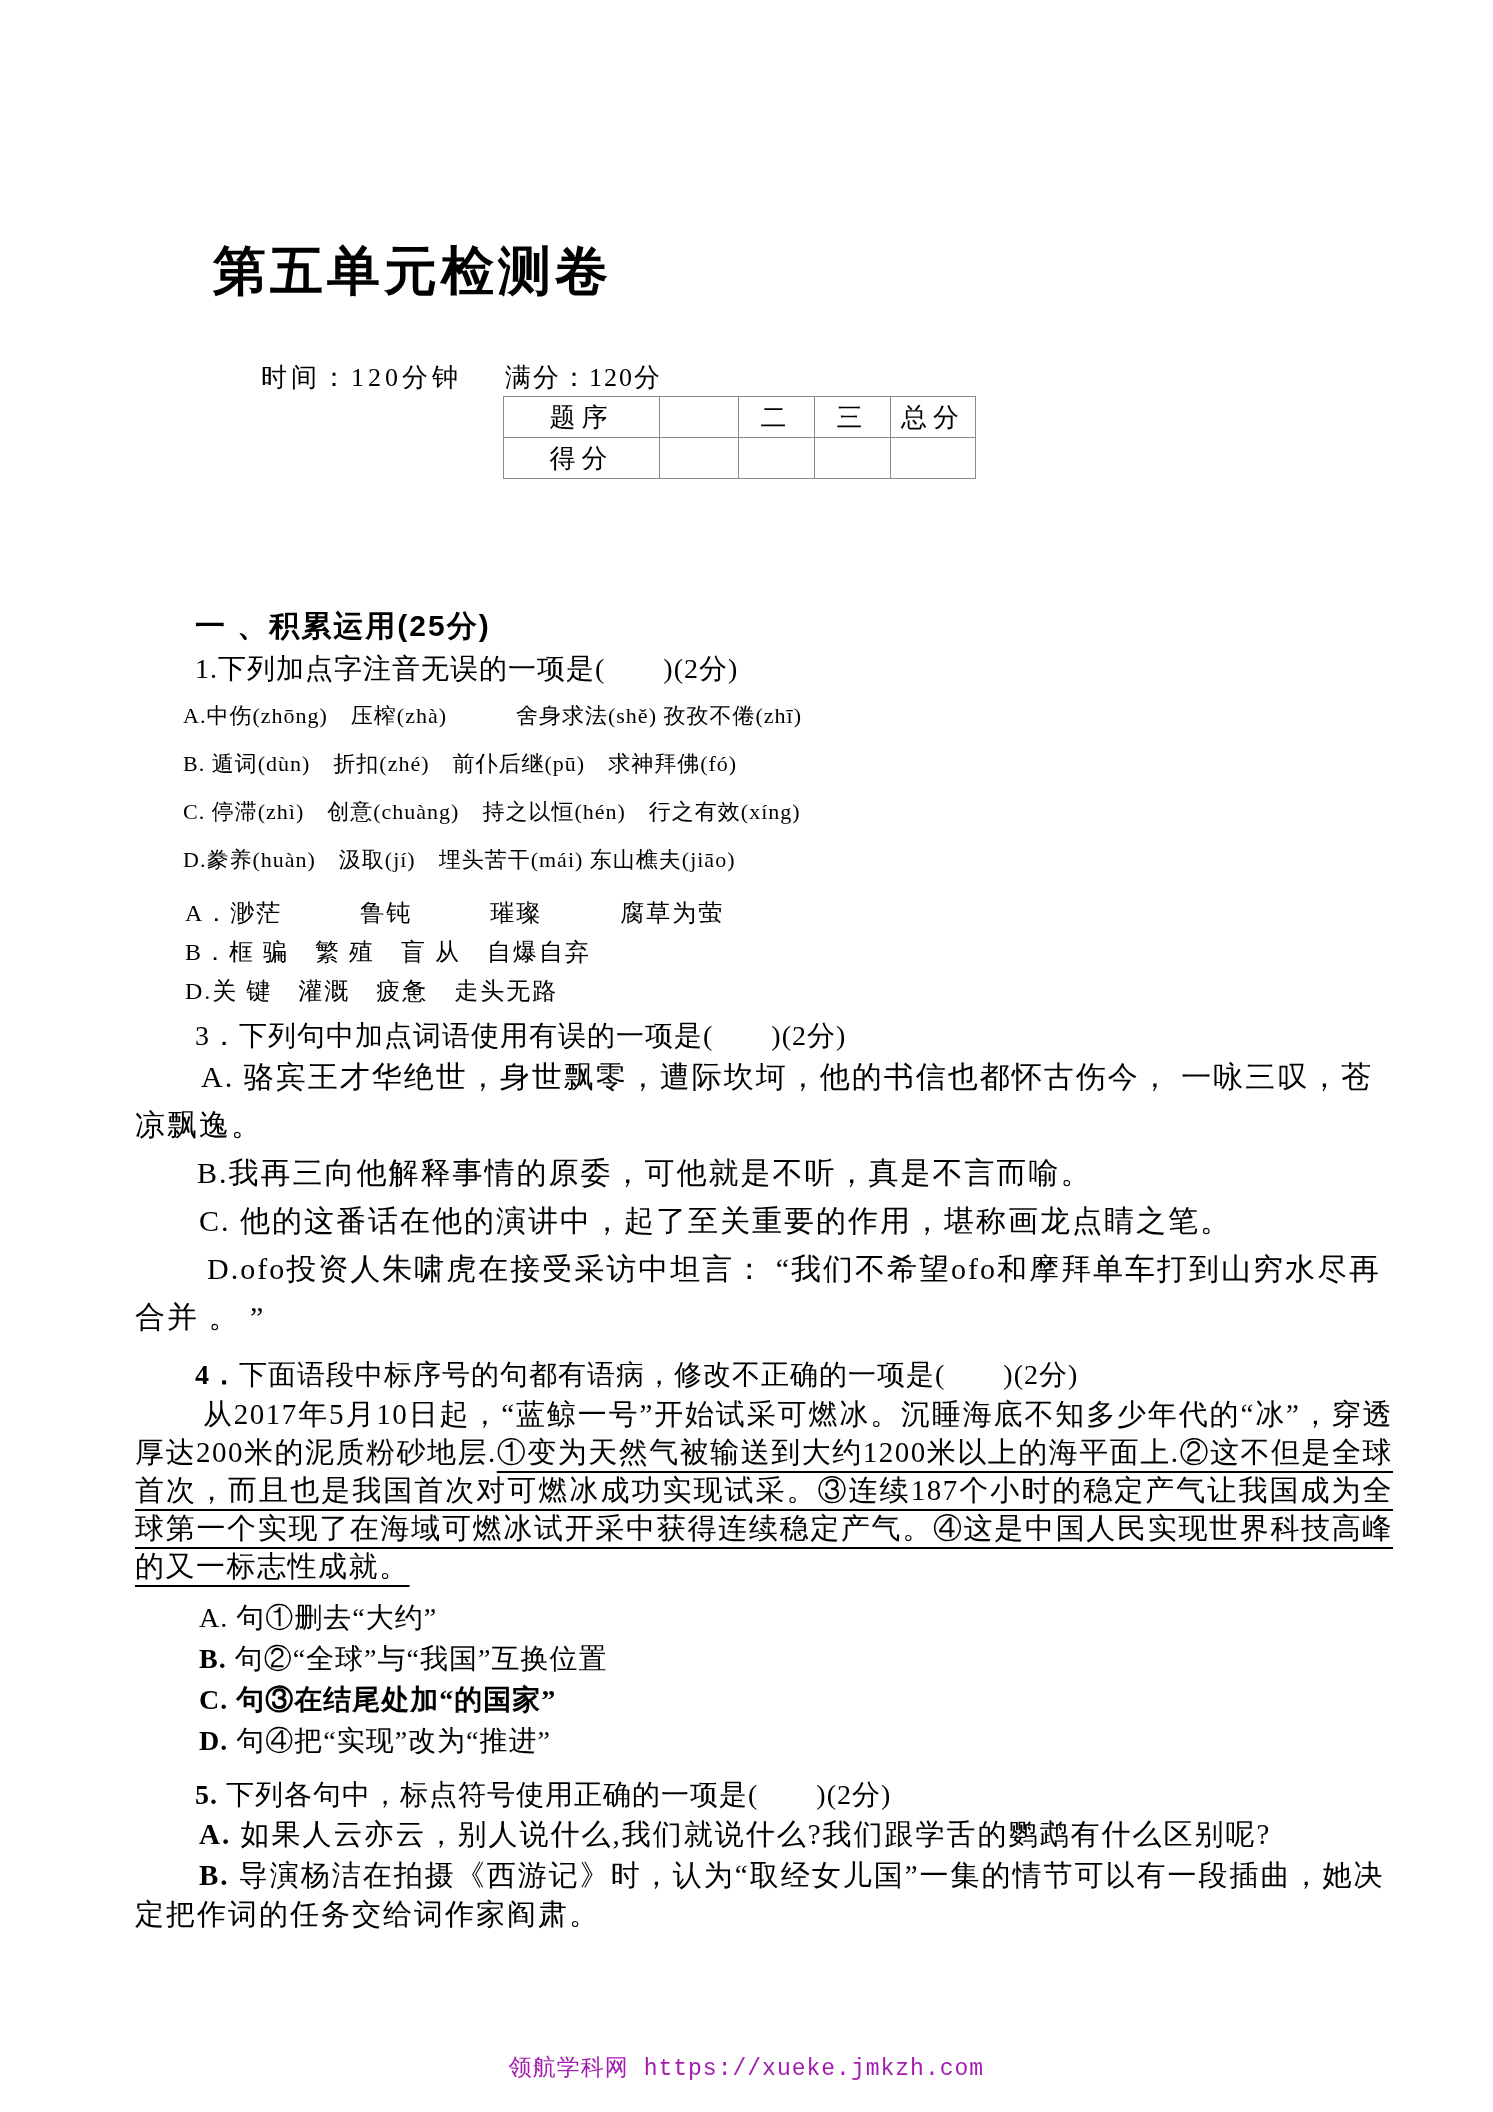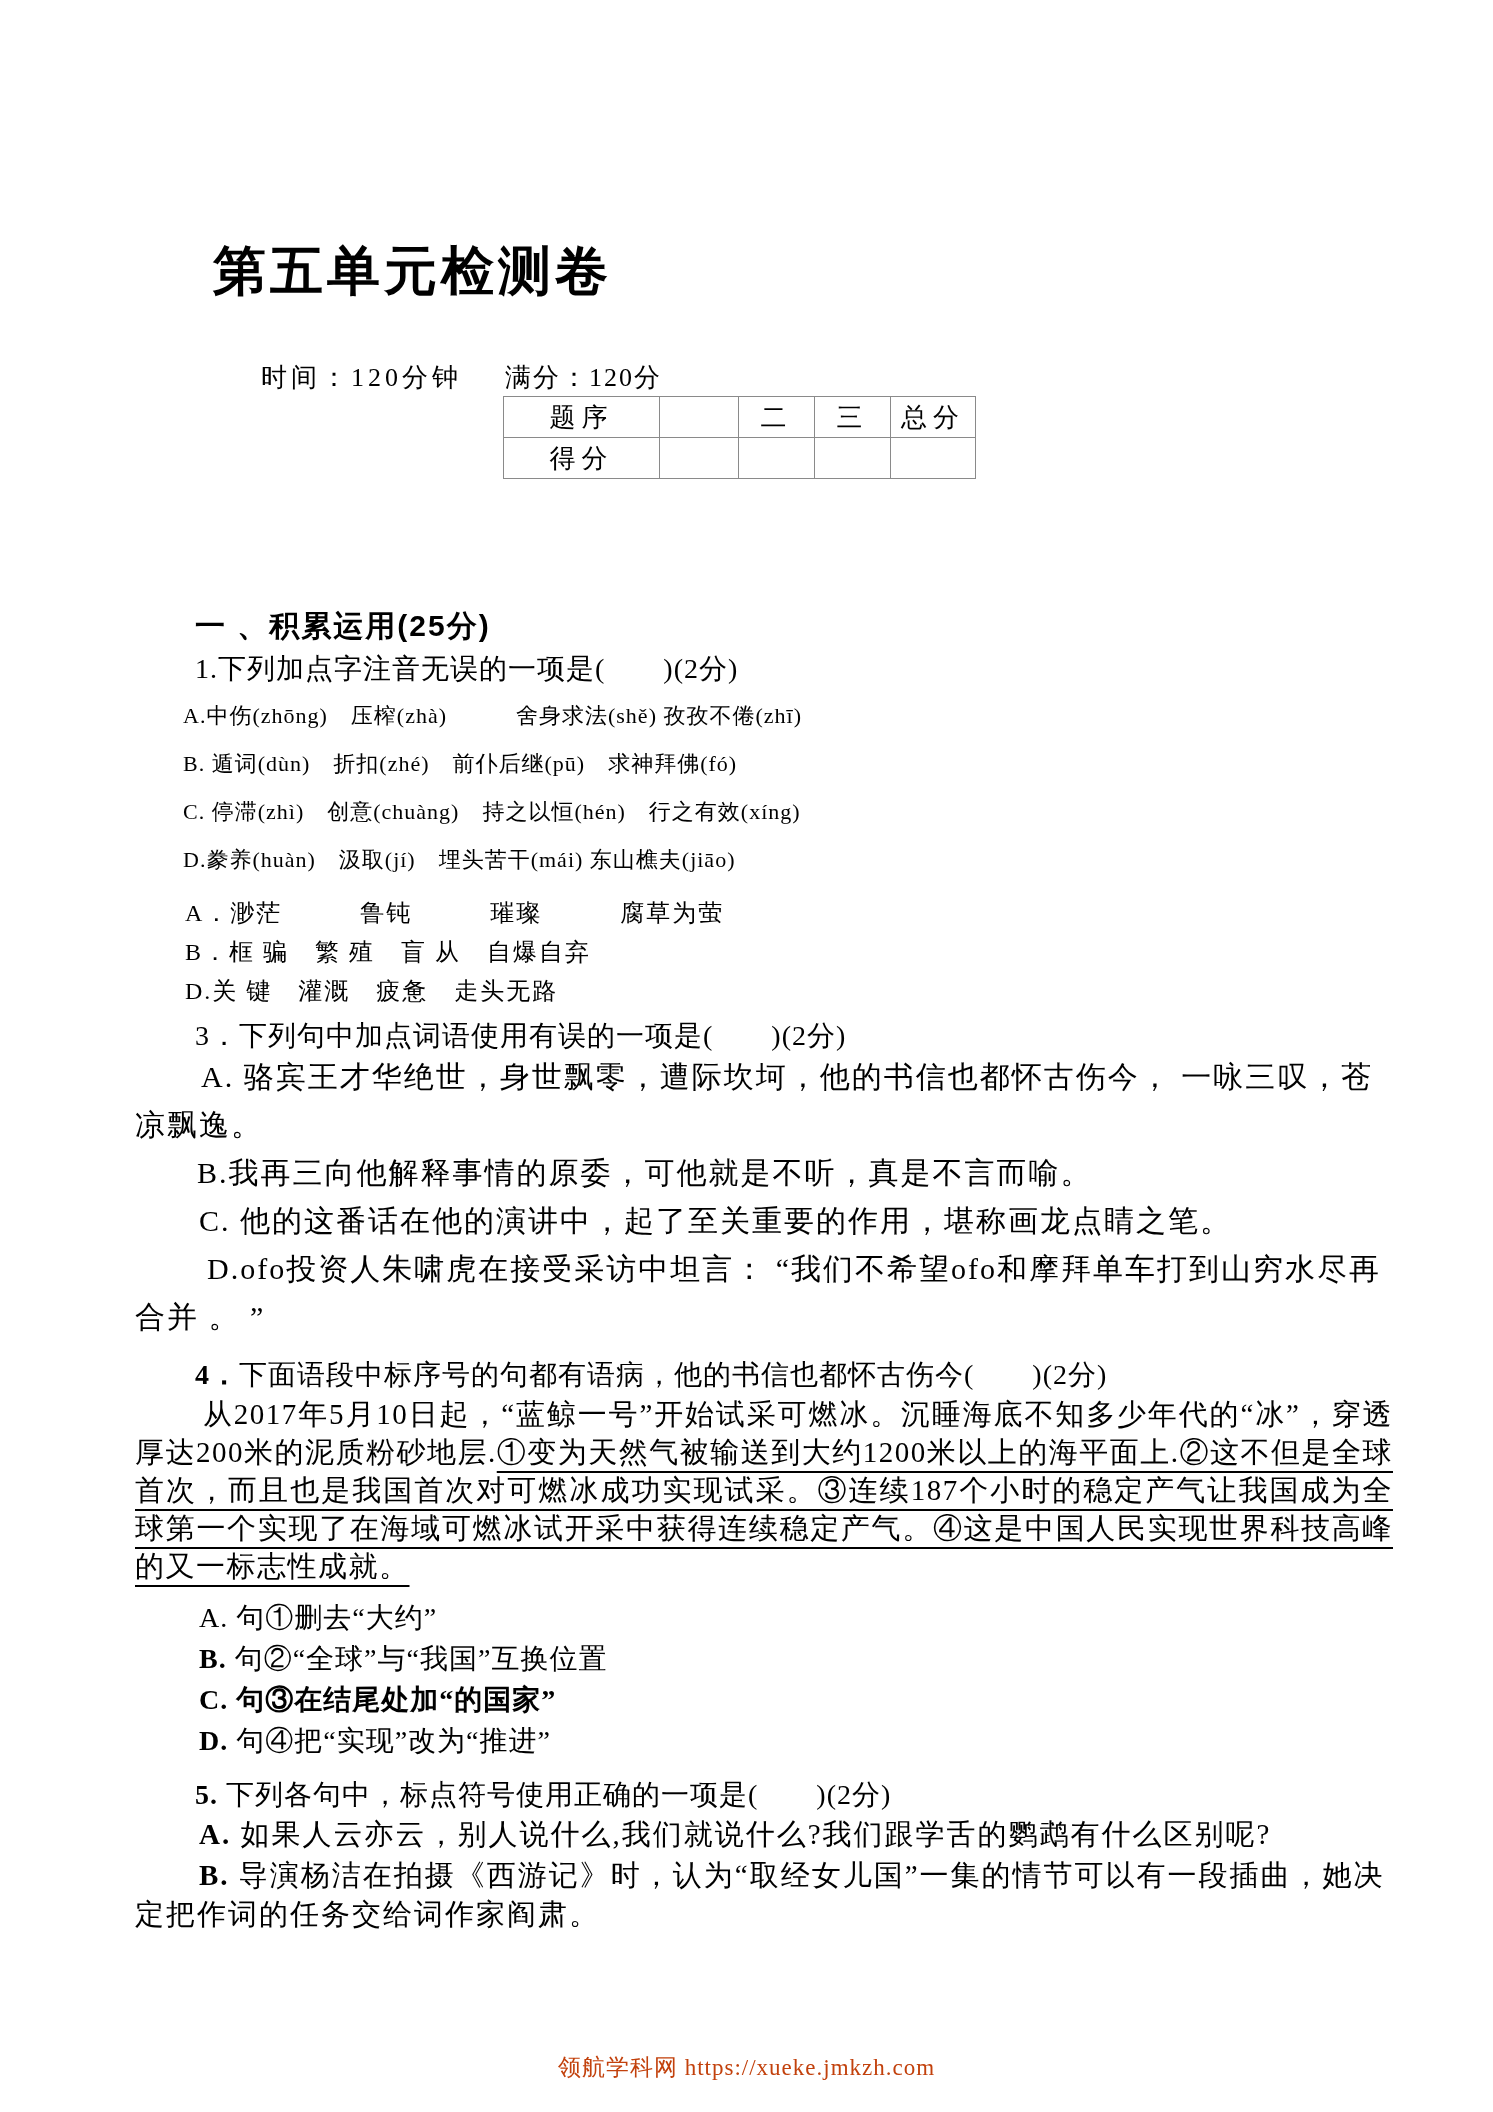--- a/index.html
+++ b/index.html
@@ -44,22 +44,22 @@
     font-size:29px;line-height:38px;letter-spacing:1.5px;margin:2px 0 0 0;
     text-indent:68px;text-align:justify;
   }
   .u{text-decoration:underline;text-underline-offset:9px;text-decoration-thickness:2px;}
   .q4-options div{font-size:28px;line-height:41px;text-indent:64px;letter-spacing:1px;white-space:nowrap;}
   .q4-options{margin-top:12px;}
   .q5-options p{font-size:29px;line-height:39px;margin:2px 0 0 0;text-indent:64px;letter-spacing:2px;}
   .bold{font-weight:bold;}
   .footer{
     position:absolute;left:0;top:2052px;width:100%;text-align:center;
-    font-family:Liberation Serif, serif;
-    font-size:23px;color:#c2410c;letter-spacing:1px;
+    font-family:Liberation Mono, monospace;
+    font-size:23px;color:#a21caf;letter-spacing:1px;
   }
 </style>
 </head>
 <body>
 
 <div class="paper-title">第五单元检测卷</div>
 
 <div class="meta-time">时间：120分钟</div>
 <div class="meta-score">满分：120分</div>
 
@@ -102,21 +102,21 @@
 
   <div class="stem">3．下列句中加点词语使用有误的一项是(　　)(2分)</div>
   <div class="q3-options">
     <p class="o-a">A. 骆宾王才华绝世，身世飘零，遭际坎坷，他的书信也都怀古伤今， 一咏三叹，苍凉飘逸。</p>
     <p class="o-b">B.我再三向他解释事情的原委，可他就是不听，真是不言而喻。</p>
     <p class="o-c">C. 他的这番话在他的演讲中，起了至关重要的作用，堪称画龙点睛之笔。</p>
     <p class="o-d">D.ofo投资人朱啸虎在接受采访中坦言： “我们不希望ofo和摩拜单车打到山穷水尽再合并 。 ”</p>
   </div>
 
   <div class="q4-stem">
-    <span class="bold">4．</span><span>下面语段中标序号的句都有语病，他的书信也都怀古伤今(　　)(2分)</span>
+    <span class="bold">4．</span><span>下面语段中标序号的句都有语病，修改不正确的一项是(　　)(2分)</span>
   </div>
   <p class="passage">
     <span>从2017年5月10日起，“蓝鲸一号”开始试采可燃冰。沉睡海底不知多少年代的“冰”，穿透厚达200米的泥质粉砂地层.</span><span class="u">①变为天然气被输送到大约1200米以上的海平面上.②这不但是全球首次，而且也是我国首次对可燃冰成功实现试采。③连续187个小时的稳定产气让我国成为全球第一个实现了在海域可燃冰试开采中获得连续稳定产气。④这是中国人民实现世界科技高峰的又一标志性成就。 </span>
   </p>
   <div class="q4-options">
     <div>
       <span>A.</span> <span>句①删去“大约”</span>
     </div>
     <div>
       <span class="bold">B.</span> <span>句②“全球”与“我国”互换位置</span>

